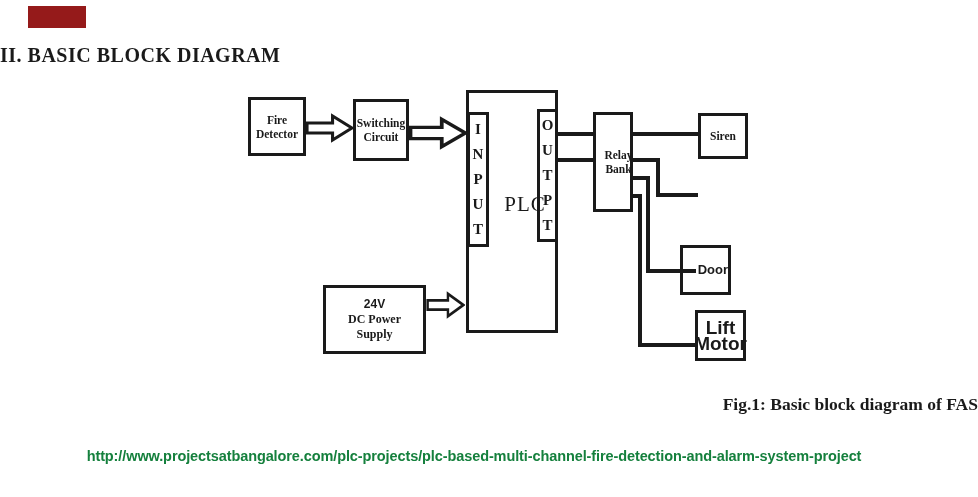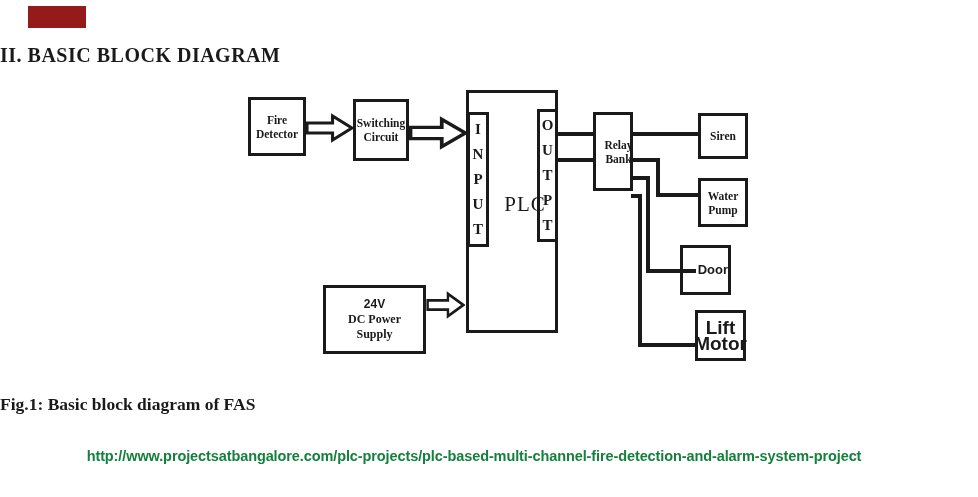--- a/index.html
+++ b/index.html
@@ -22,21 +22,21 @@
   .b-fire{left:248px;top:97px;width:58px;height:59px;}
   .b-switch{left:353px;top:99px;width:56px;height:62px;}
   .b-plc{left:466px;top:90px;width:92px;height:243px;}
   .b-input{left:467px;top:112px;width:22px;height:135px;font-size:15px;line-height:25px;z-index:3;}
   .b-outpt{left:537px;top:109px;width:21px;height:133px;font-size:15px;line-height:25px;z-index:3;}
   .plc-label{
     position:absolute;left:489px;top:192px;width:44px;text-align:center;
     font-size:21px;font-weight:normal;letter-spacing:1px;z-index:3;padding-left:14px;
   }
   .b-power{left:323px;top:285px;width:103px;height:69px;font-size:12px;line-height:15px;}
-  .b-relay{left:593px;top:112px;width:40px;height:79px;padding-left:11px;}
+  .b-relay{left:593px;top:112px;width:40px;height:100px;padding-left:11px;}
   .b-siren{left:698px;top:113px;width:50px;height:46px;}
   .b-water{left:698px;top:178px;width:50px;height:49px;}
   .b-door{left:680px;top:245px;width:51px;height:50px;font-size:13px;line-height:16px;align-items:flex-end;}
   .b-lift{left:695px;top:310px;width:51px;height:51px;font-size:19px;line-height:16px;}
   .line{position:absolute;background:#1a1a1a;z-index:1;}
   .c-out-top{left:556px;top:132px;width:38px;height:4px;}
   .c-out-bot{left:556px;top:158px;width:38px;height:4px;}
   .c-siren{left:631px;top:132px;width:67px;height:4px;}
   .c-wp-h1{left:631px;top:158px;width:29px;height:4px;}
   .c-wp-v{left:656px;top:158px;width:4px;height:39px;}
@@ -45,21 +45,21 @@
   .c-door-v{left:646px;top:176px;width:4px;height:97px;}
   .c-door-h2{left:646px;top:269px;width:50px;height:4px;}
   .c-lift-h1{left:631px;top:194px;width:11px;height:4px;}
   .c-lift-v{left:638px;top:194px;width:4px;height:153px;}
   .c-lift-h2{left:638px;top:343px;width:57px;height:4px;}
   .arrow{position:absolute;z-index:2;}
   .a1{left:305px;top:113px;}
   .a2{left:408px;top:116px;}
   .a3{left:426px;top:291px;}
   .caption{
-    position:absolute;left:0;top:394px;width:978px;text-align:left;
+    position:absolute;left:0;top:394px;width:978px;text-align:right;
     font-size:17.5px;font-weight:bold;
   }
   .url{
     position:absolute;left:0;top:448px;width:948px;text-align:center;
     font-family:"Liberation Sans","DejaVu Sans",sans-serif;
     font-size:14.5px;font-weight:bold;letter-spacing:-.1px;color:#15803d;
   }
 </style>
 </head>
 <body>
@@ -121,24 +121,20 @@
 
   <div class="box b-relay">
     <span>Relay</span>
     <span>Bank</span>
   </div>
 
   <div class="box b-siren">
     <span>Siren</span>
   </div>
 
-  <div class="box b-water">
-    <span>Water</span>
-    <span>Pump</span>
-  </div>
 
   <div class="box b-door sans">
     <span>Door</span>
   </div>
 
   <div class="box b-lift sans">
     <span>Lift</span>
     <span>Motor</span>
   </div>
 

